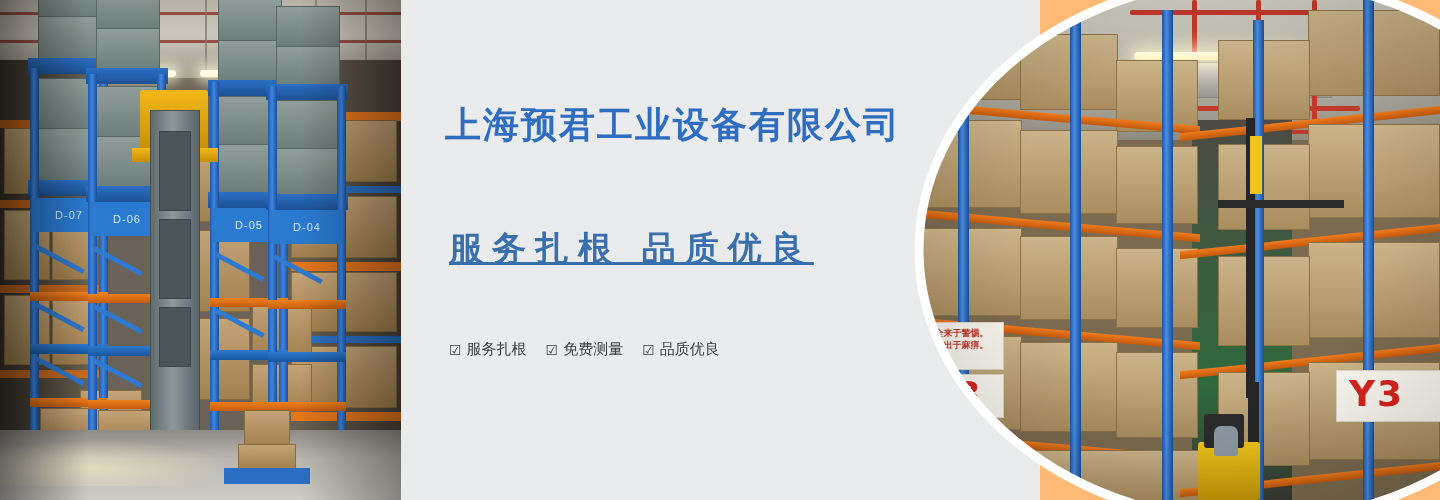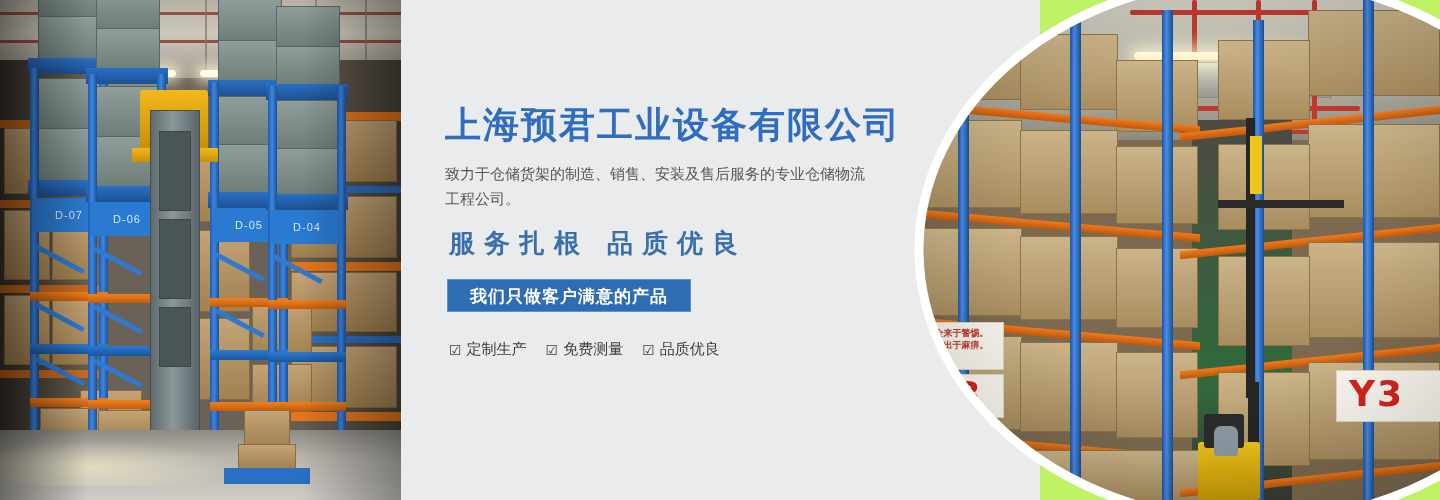--- a/index.html
+++ b/index.html
@@ -1,21 +1,21 @@
 <!DOCTYPE html>
 <html><head>
 <meta charset="utf-8">
 <style>
   html,body{margin:0;padding:0;}
   body{
     width:1440px;height:500px;overflow:hidden;
     font-family:"Liberation Sans","DejaVu Sans",sans-serif;
     background:#eaebec;
   }
-  .banner{position:relative;width:1440px;height:500px;overflow:hidden;background:#bef264;}
+  .banner{position:relative;width:1440px;height:500px;overflow:hidden;background:#fdba74;}
 
   
   .left-photo{position:absolute;left:0;top:0;width:401px;height:500px;overflow:hidden;background:#6a6257;}
   .lp-ceiling{position:absolute;left:0;top:0;width:401px;height:78px;
     background:linear-gradient(#b8b2a6,#cdc8bd 45%,#9d978b);}
   .lp-ceil-beam{position:absolute;height:3px;background:#8d3b2e;opacity:.85;}
   .lp-ceil-v{position:absolute;width:2px;background:#7d7567;opacity:.7;}
   .lp-light{position:absolute;height:7px;border-radius:3px;
     background:linear-gradient(#fffdf0,#fff8d8);box-shadow:0 0 14px 5px rgba(255,250,210,.8);}
   .lp-wallL{position:absolute;left:0;top:60px;width:100px;height:440px;
@@ -53,23 +53,23 @@
   .lp-shelfRb{position:absolute;right:0;height:7px;background:#2a6fc4;}
   .lp-shelfL{position:absolute;left:0;height:8px;background:#d96c18;opacity:.85;}
 
   
   .mid{position:absolute;left:401px;top:0;width:639px;height:500px;background:#eaebec;}
   .title{position:absolute;left:44px;top:101px;font-size:36px;font-weight:bold;
     color:#2f6dc0;letter-spacing:2px;white-space:nowrap;
     font-family:"DejaVu Sans","Liberation Sans",sans-serif;}
   .subtitle{position:absolute;left:44px;top:162px;width:420px;font-size:15px;line-height:25px;
     color:#555658;font-family:"DejaVu Sans","Liberation Sans",sans-serif;}
-  .slogan{position:absolute;left:48px;top:226px;font-size:26px;font-weight:bold;
+  .slogan{position:absolute;left:48px;top:226px;font-size:34px;font-weight:bold;
     color:#3a6fae;letter-spacing:9px;white-space:nowrap;
-    font-family:"DejaVu Serif","Liberation Serif",serif;}
+    font-family:"DejaVu Serif","Liberation Serif",serif;text-decoration:underline;}
   .cta{position:absolute;left:46px;top:279px;height:33px;line-height:33px;padding:0 22px;
     background:#2e6cb4;border:1px solid #5b93cf;color:#ffffff;font-size:17px;letter-spacing:1px;
     font-weight:bold;white-space:nowrap;display:inline-block;box-sizing:border-box;
     font-family:"DejaVu Sans","Liberation Sans",sans-serif;}
   .feats{position:absolute;left:48px;top:340px;display:flex;align-items:center;gap:19px;}
   .feat{display:flex;align-items:center;gap:5px;color:#3a3c3e;font-size:15px;white-space:nowrap;
     font-family:"DejaVu Sans","Liberation Sans",sans-serif;}
   .ck{font-size:14px;color:#3d3f41;line-height:1;}
 
   
@@ -251,27 +251,25 @@
     <div class="lp-floor"></div>
     <div class="lp-floor-glow"></div>
     <div class="ctn" style="left:244px;bottom:52px;width:44px;height:36px;"></div>
     <div class="ctn" style="left:238px;bottom:30px;width:56px;height:24px;"></div>
     <div style="position:absolute;left:224px;bottom:16px;width:86px;height:16px;background:#2a6fc4;"></div>
     <div class="lp-shade"></div>
   </div>
 
   <div class="mid">
     <div class="title">上海预君工业设备有限公司</div>
-    <div class="subtitle">致力于仓储货架的制造、销售、安装及售后服务的专业仓储物流工程公司。</div>
     <div class="slogan">服务扎根  品质优良</div>
-    <div class="cta">我们只做客户满意的产品</div>
     <div class="feats">
       <div class="feat">
         <span class="ck">☑</span>
-        <span>定制生产</span>
+        <span>服务扎根</span>
       </div>
       <div class="feat">
         <span class="ck">☑</span>
         <span>免费测量</span>
       </div>
       <div class="feat">
         <span class="ck">☑</span>
         <span>品质优良</span>
       </div>
     </div>

